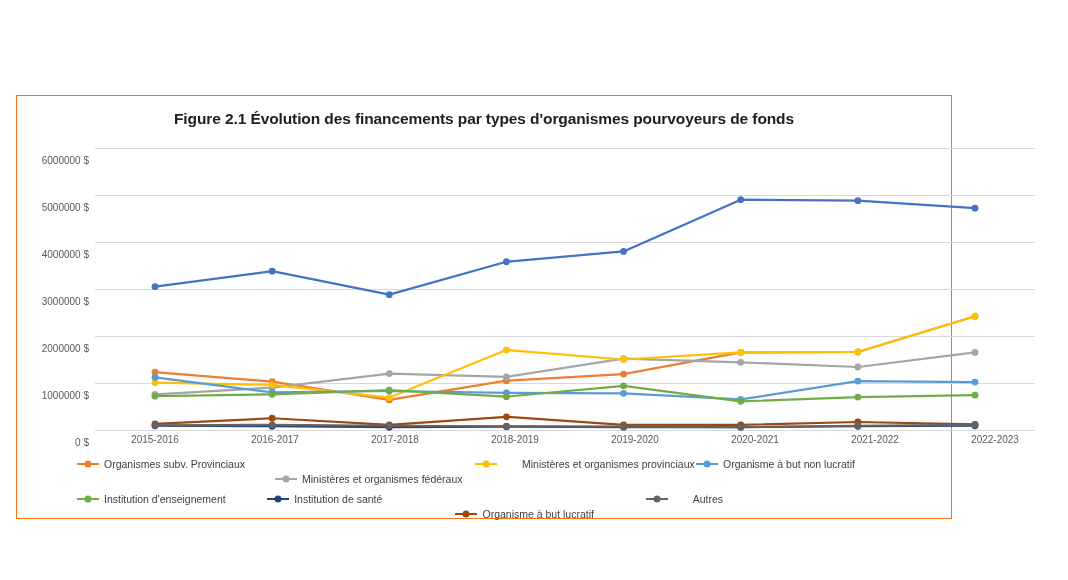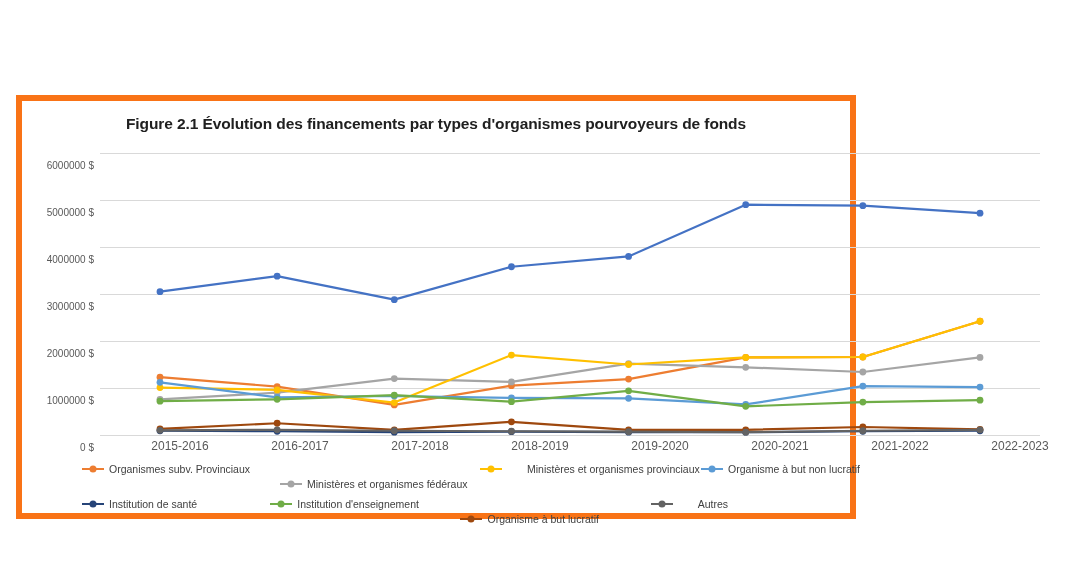--- a/index.html
+++ b/index.html
@@ -11,24 +11,24 @@
     width: 1068px;
     height: 580px;
     font-family: "Liberation Sans", sans-serif;
     position: relative;
     overflow: hidden;
   }
   #chart-card {
     position: absolute;
     left: 16px;
     top: 95px;
-    width: 840px;
+    width: 936px;
     height: 424px;
     background: #ffffff;
-    border: 6px solid #f97316;
+    border: 1px solid #f97316;
     box-sizing: border-box;
   }
   #chart-title {
     position: absolute;
     left: 0;
     top: 14px;
     width: 100%;
     text-align: center;
     font-size: 15.5px;
     font-weight: bold;
@@ -63,25 +63,24 @@
   #xaxis {
     position: absolute;
     left: 78px;
     top: 336px;
     width: 940px;
     height: 18px;
   }
   .xtick {
     position: absolute;
     transform: translateX(-50%);
-    font-size: 12px;
+    font-size: 10px;
     color: #595959;
     white-space: nowrap;
     top: 2px;
-    margin-left: 20px;
   }
   svg.series-layer {
     position: absolute;
     left: 0;
     top: 0;
     width: 940px;
     height: 282px;
     overflow: visible;
   }
   #legend {
@@ -298,32 +297,32 @@
         <span class="legend-text">Ministères et organismes provinciaux</span>
       </div>
       <div class="legend-item lw5">
         <span class="legend-swatch" style="background:#5b9bd5">
             <i style="background:#5b9bd5"></i>
           </span>
         <span class="legend-text">Organisme à but non lucratif</span>
       </div>
     </div>
     <div class="legend-row">
+      <div class="legend-item lw1">
+        <span class="legend-swatch" style="background:#70ad47">
+            <i style="background:#70ad47"></i>
+          </span>
+        <span class="legend-text">Institution d'enseignement</span>
+      </div>
       <div class="legend-item lw2">
         <span class="legend-swatch" style="background:#264478">
             <i style="background:#264478"></i>
           </span>
         <span class="legend-text">Institution de santé</span>
       </div>
-      <div class="legend-item lw1">
-        <span class="legend-swatch" style="background:#70ad47">
-            <i style="background:#70ad47"></i>
-          </span>
-        <span class="legend-text">Institution d'enseignement</span>
-      </div>
       <div class="legend-item lw3">
         <span class="legend-swatch" style="background:#9e480e">
             <i style="background:#9e480e"></i>
           </span>
         <span class="legend-text">Organisme à but lucratif</span>
       </div>
       <div class="legend-item lw4">
         <span class="legend-swatch" style="background:#636363">
             <i style="background:#636363"></i>
           </span>

